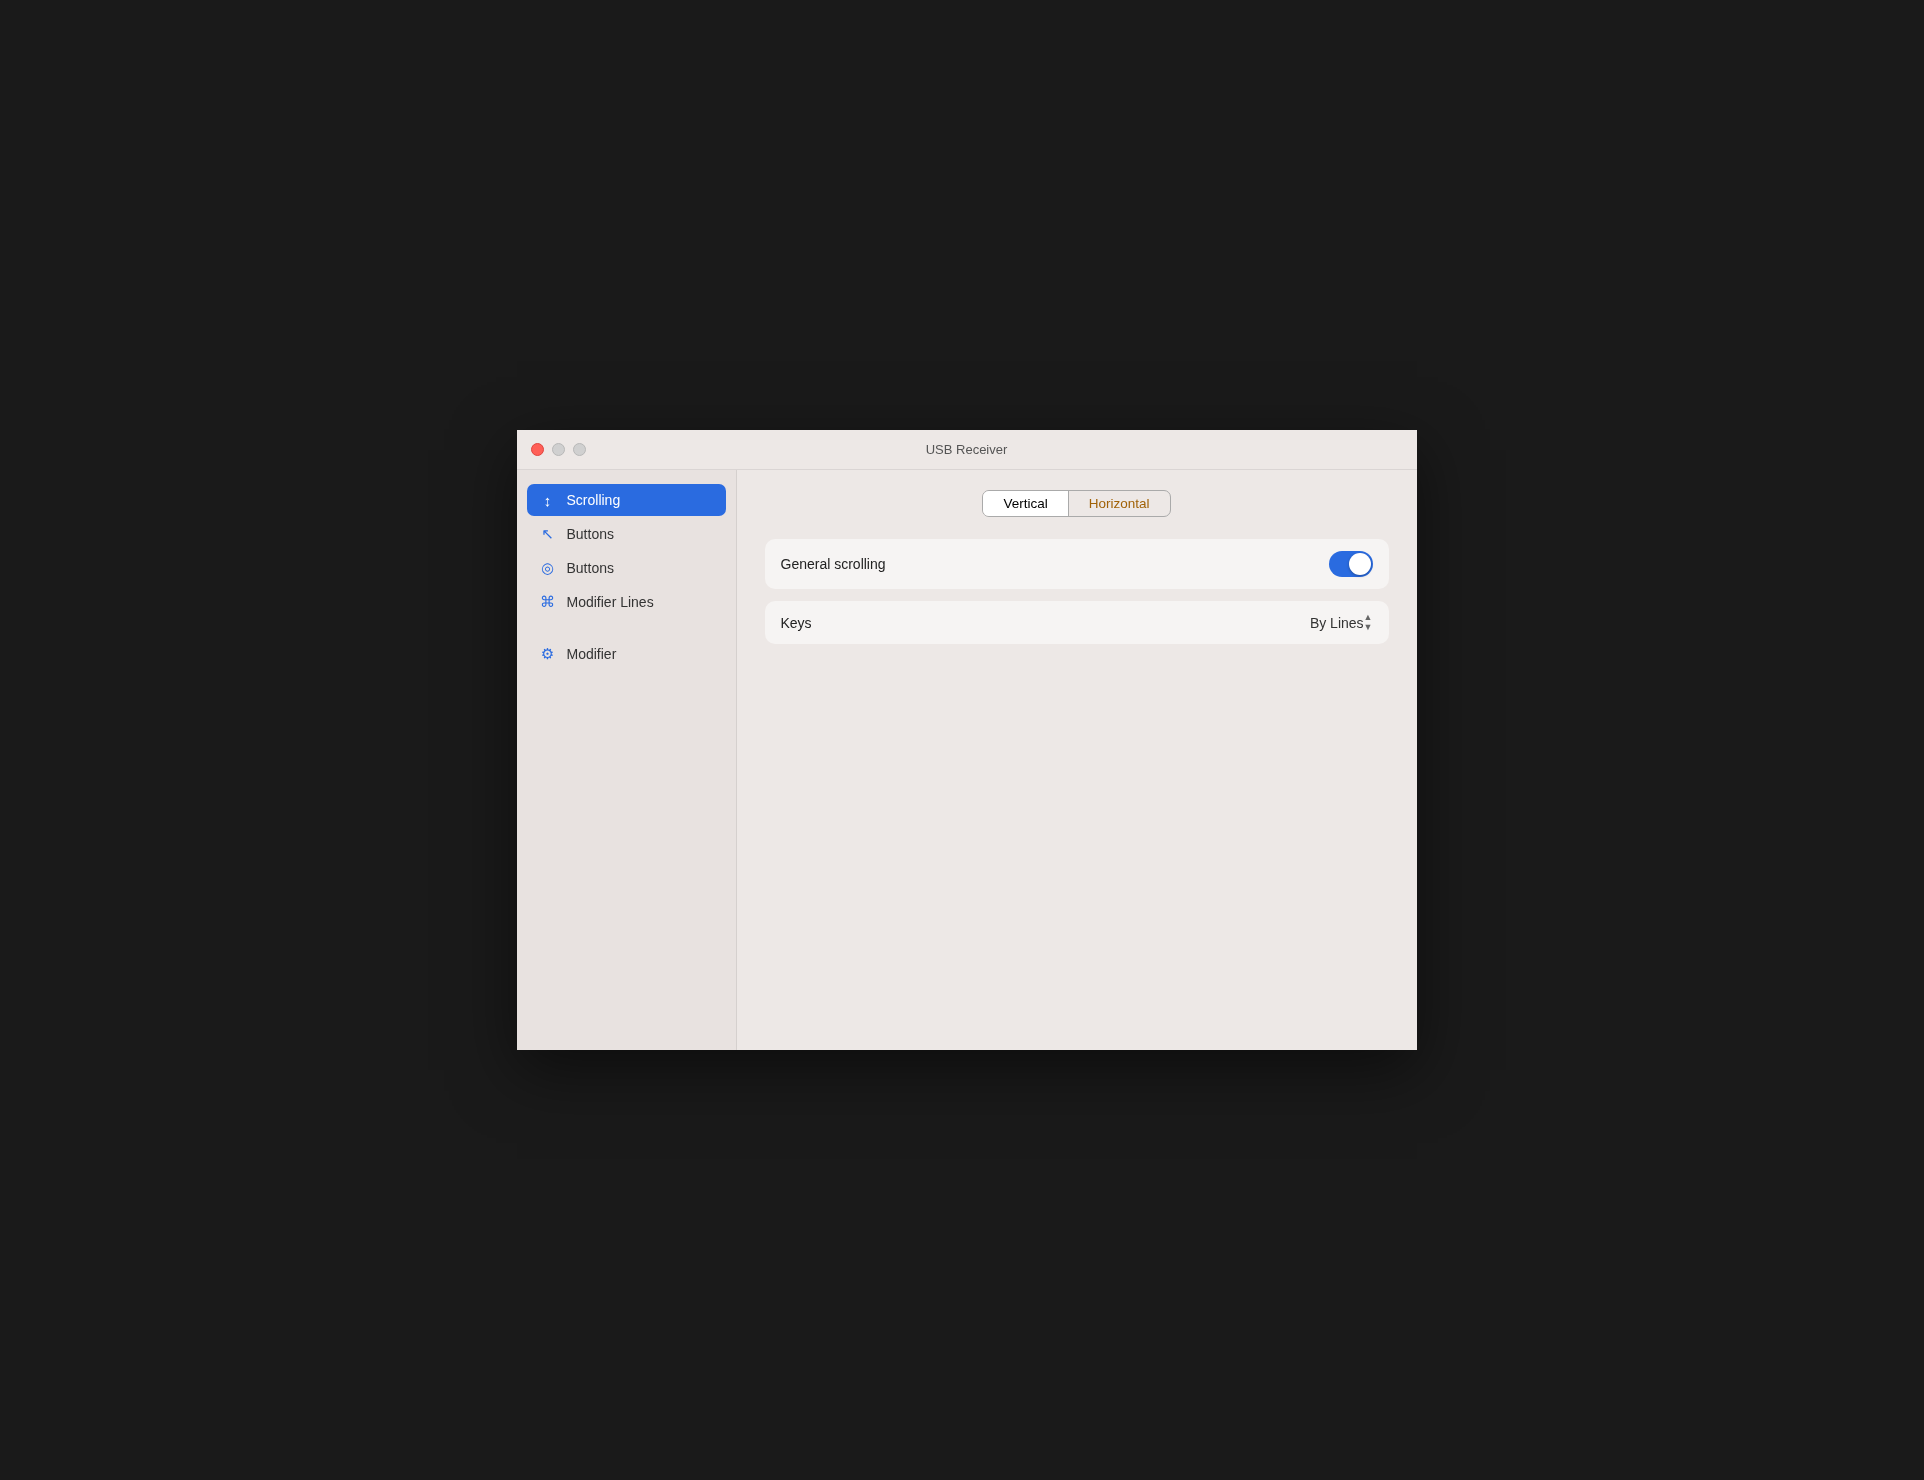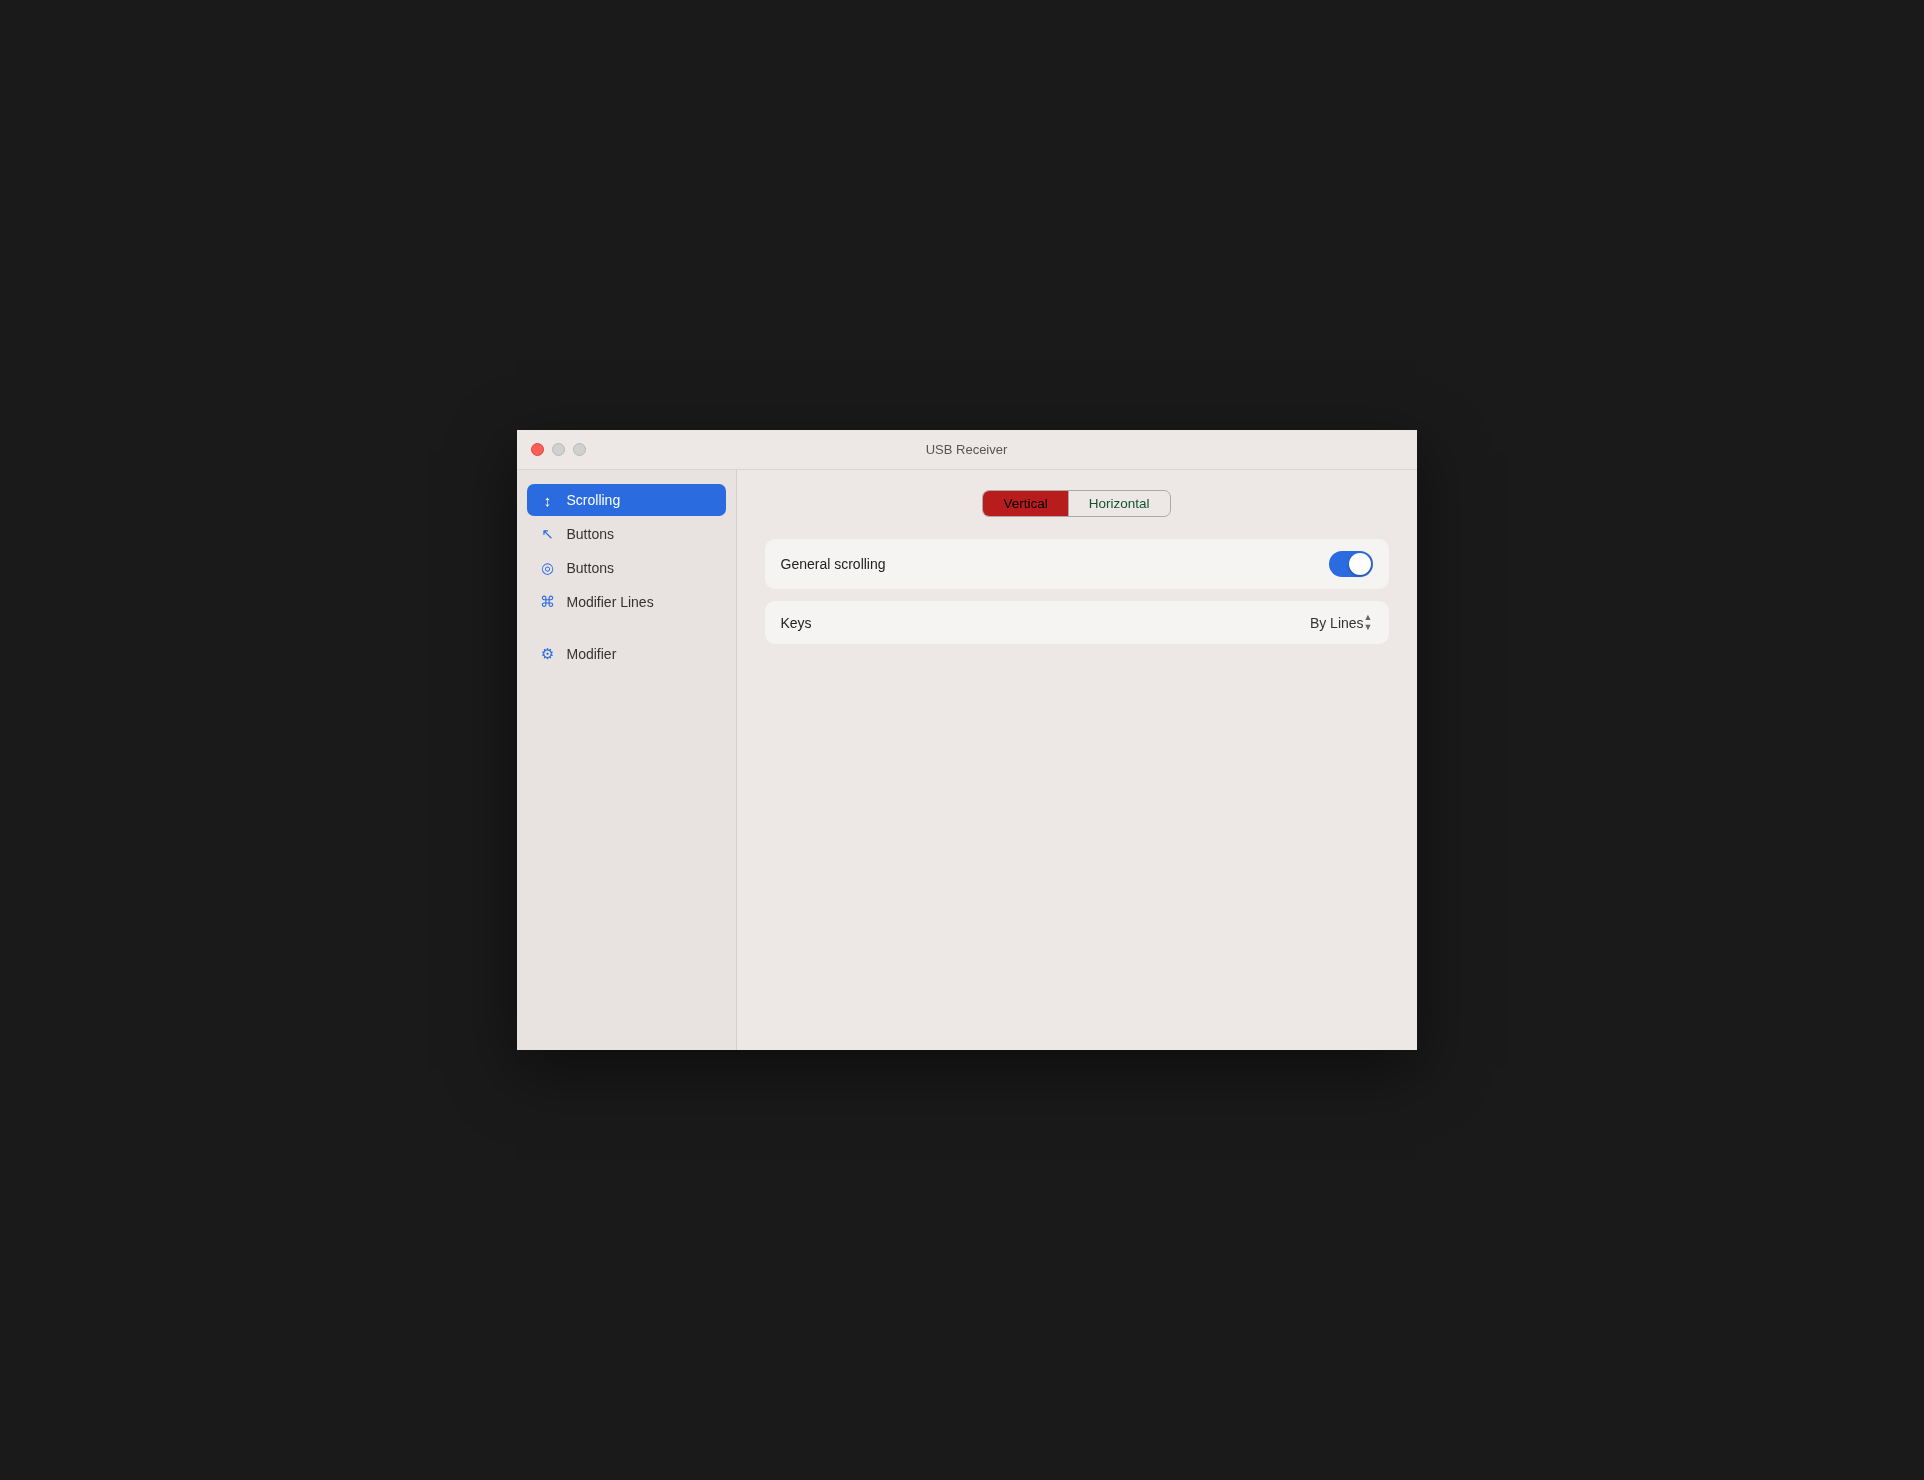--- a/index.html
+++ b/index.html
@@ -127,30 +127,30 @@
       display: flex;
       border: 1.5px solid #aaa;
       border-radius: 7px;
       overflow: hidden;
       background: transparent;
     }
 
     .seg-btn {
       padding: 5px 20px;
       font-size: 13.5px;
-      color: #14532d;
+      color: #a16207;
       background: transparent;
       border: none;
       cursor: pointer;
       font-family: inherit;
       outline: none;
     }
 
     .seg-btn.active {
-      background: #b91c1c;
+      background: #ffffff;
       color: #000;
     }
 
     .seg-btn:first-child {
       border-right: 1.5px solid #aaa;
     }
 
     .settings-section {
       background: rgba(255,255,255,0.5);
       border-radius: 10px;

